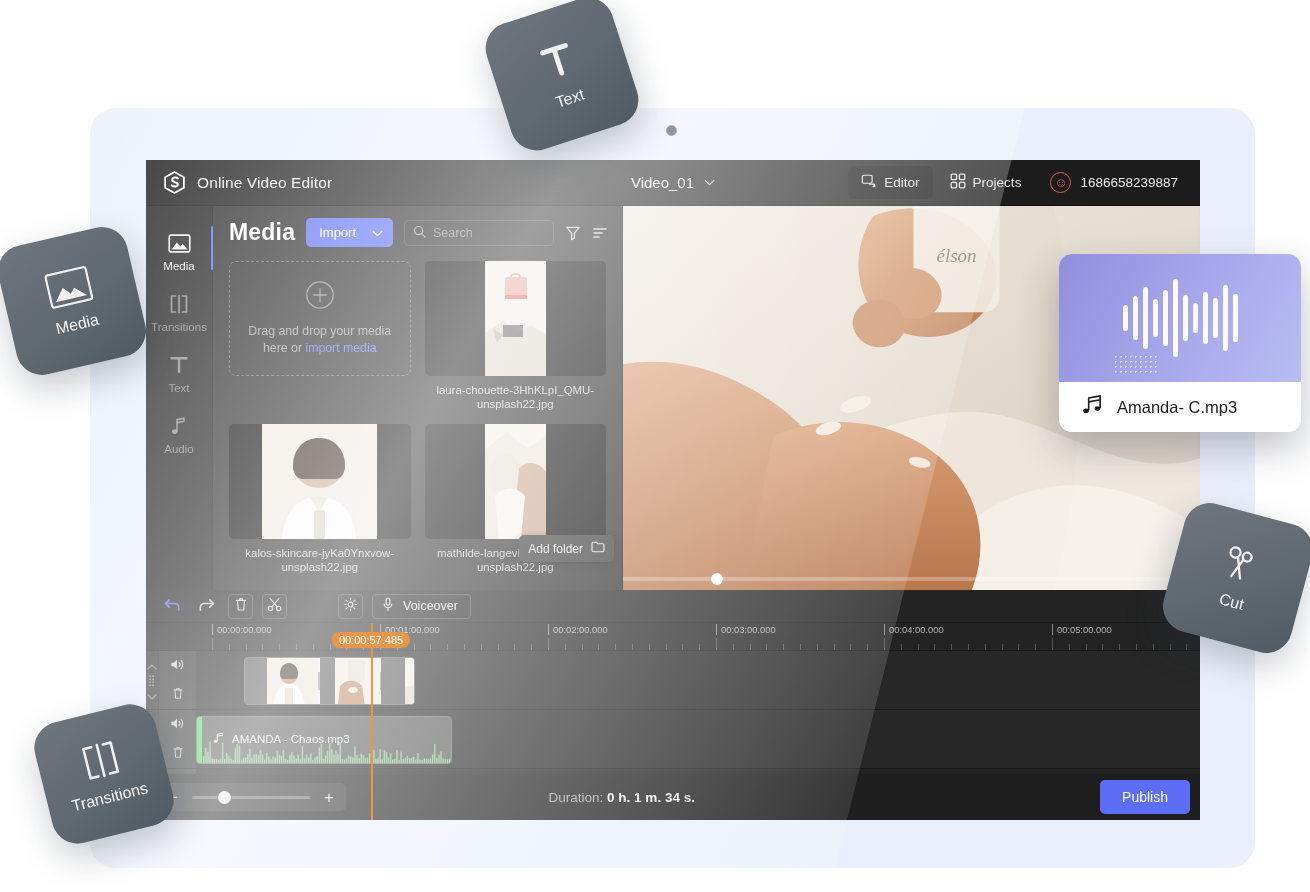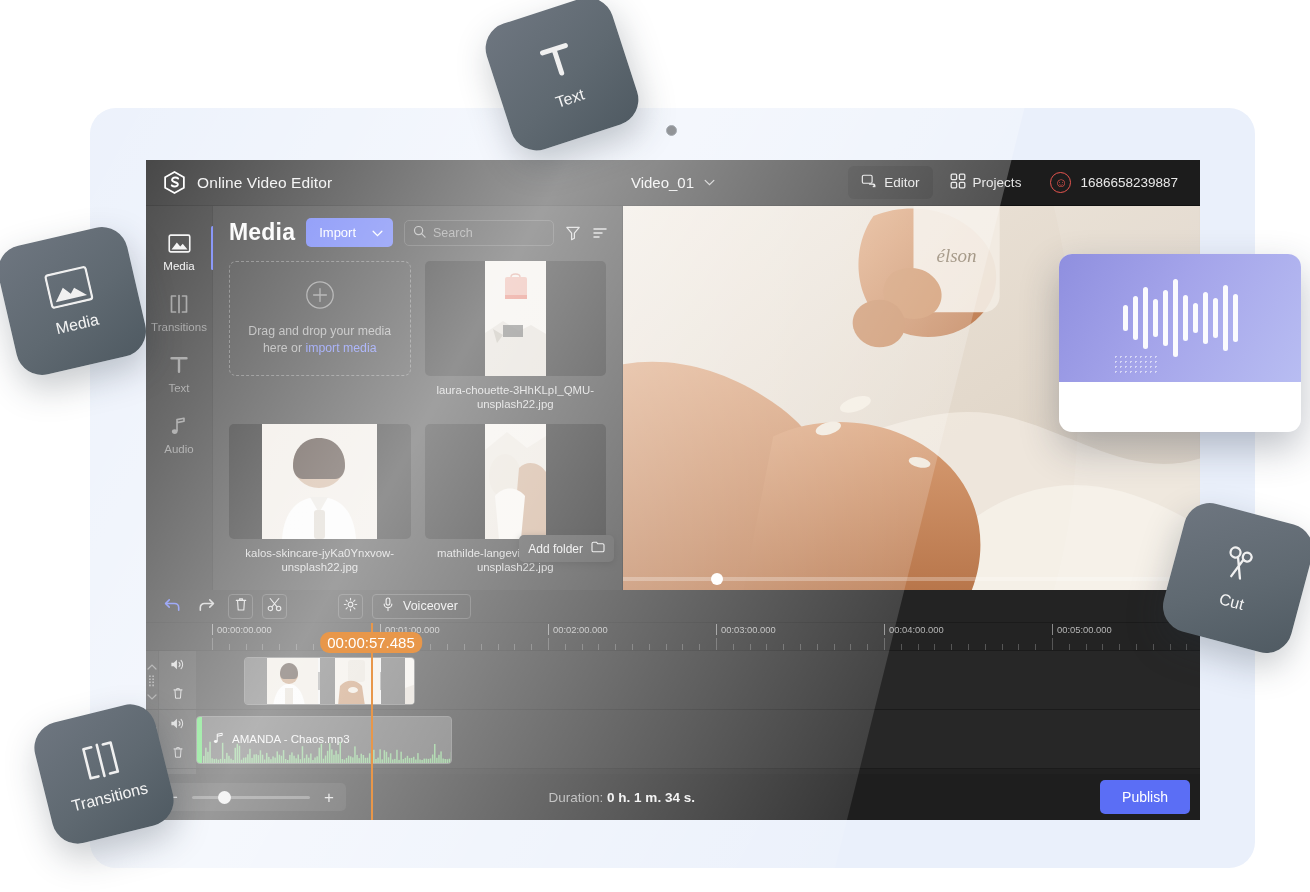--- a/index.html
+++ b/index.html
@@ -201,21 +201,21 @@
 
   .ruler { height: 28px; position: relative; border-bottom: 1px solid #1b1b1b; }
   .tick-label {
     position: absolute; top: 1px; font-size: 9.4px; color: #b6b6b6;
     padding-left: 4px; border-left: 1px solid #8a8a8a; height: 11px; line-height: 11px;
     white-space: nowrap;
   }
   .tick { position: absolute; bottom: 0; width: 1px; background: #565656; }
   .playhead-chip {
     position: absolute; top: 9px; transform: translateX(-50%);
-    background: #e8974a; color: #fff; font-size: 15px;
+    background: #e8974a; color: #fff; font-size: 11px;
     padding: 2px 7px; border-radius: 9px; white-space: nowrap; z-index: 5;
     cursor: pointer;
   }
   .playhead-line {
     position: absolute; top: 0; bottom: 0; width: 1.5px; background: #e8974a; z-index: 4;
   }
 
   .tracks { position: relative; }
   .track { display: flex; height: 59px; border-bottom: 1px solid #1b1b1b; }
   .track-ctrl {
@@ -1037,15 +1037,26 @@
         <div class="bar" style="height: 56px;"></div>
         <div class="bar" style="height: 78px;"></div>
         <div class="bar" style="height: 46px;"></div>
         <div class="bar" style="height: 30px;"></div>
         <div class="bar" style="height: 52px;"></div>
         <div class="bar" style="height: 40px;"></div>
         <div class="bar" style="height: 66px;"></div>
         <div class="bar" style="height: 48px;"></div>
         <div style="position: absolute; left: 54px; bottom: 6px; width: 46px; height: 22px; background-image: radial-gradient(rgb(255, 255, 255) 1px, transparent 1px); background-size: 5px 5px; opacity: 0.55;"></div>
       </div>
+    <div class="audio-foot">
+      <span>
+        <svg width="23" height="22" viewBox="0 0 24 23" fill="none">
+          <path d="M8 17V4.2l12-2.2v12.6" stroke="#1d1d1d" stroke-width="1.7" fill="none" stroke-linejoin="round"></path>
+          <path d="M8 8.2l12-2.2" stroke="#1d1d1d" stroke-width="1.7"></path>
+          <ellipse cx="5.2" cy="17.6" rx="3" ry="2.5" fill="#1d1d1d"></ellipse>
+          <ellipse cx="17.2" cy="15.2" rx="3" ry="2.5" fill="#1d1d1d"></ellipse>
+        </svg>
+      </span>
+      <span class="fname">Amanda- C.mp3</span>
+    </div>
   </div>
 
 </div>
 
 </body></html>

